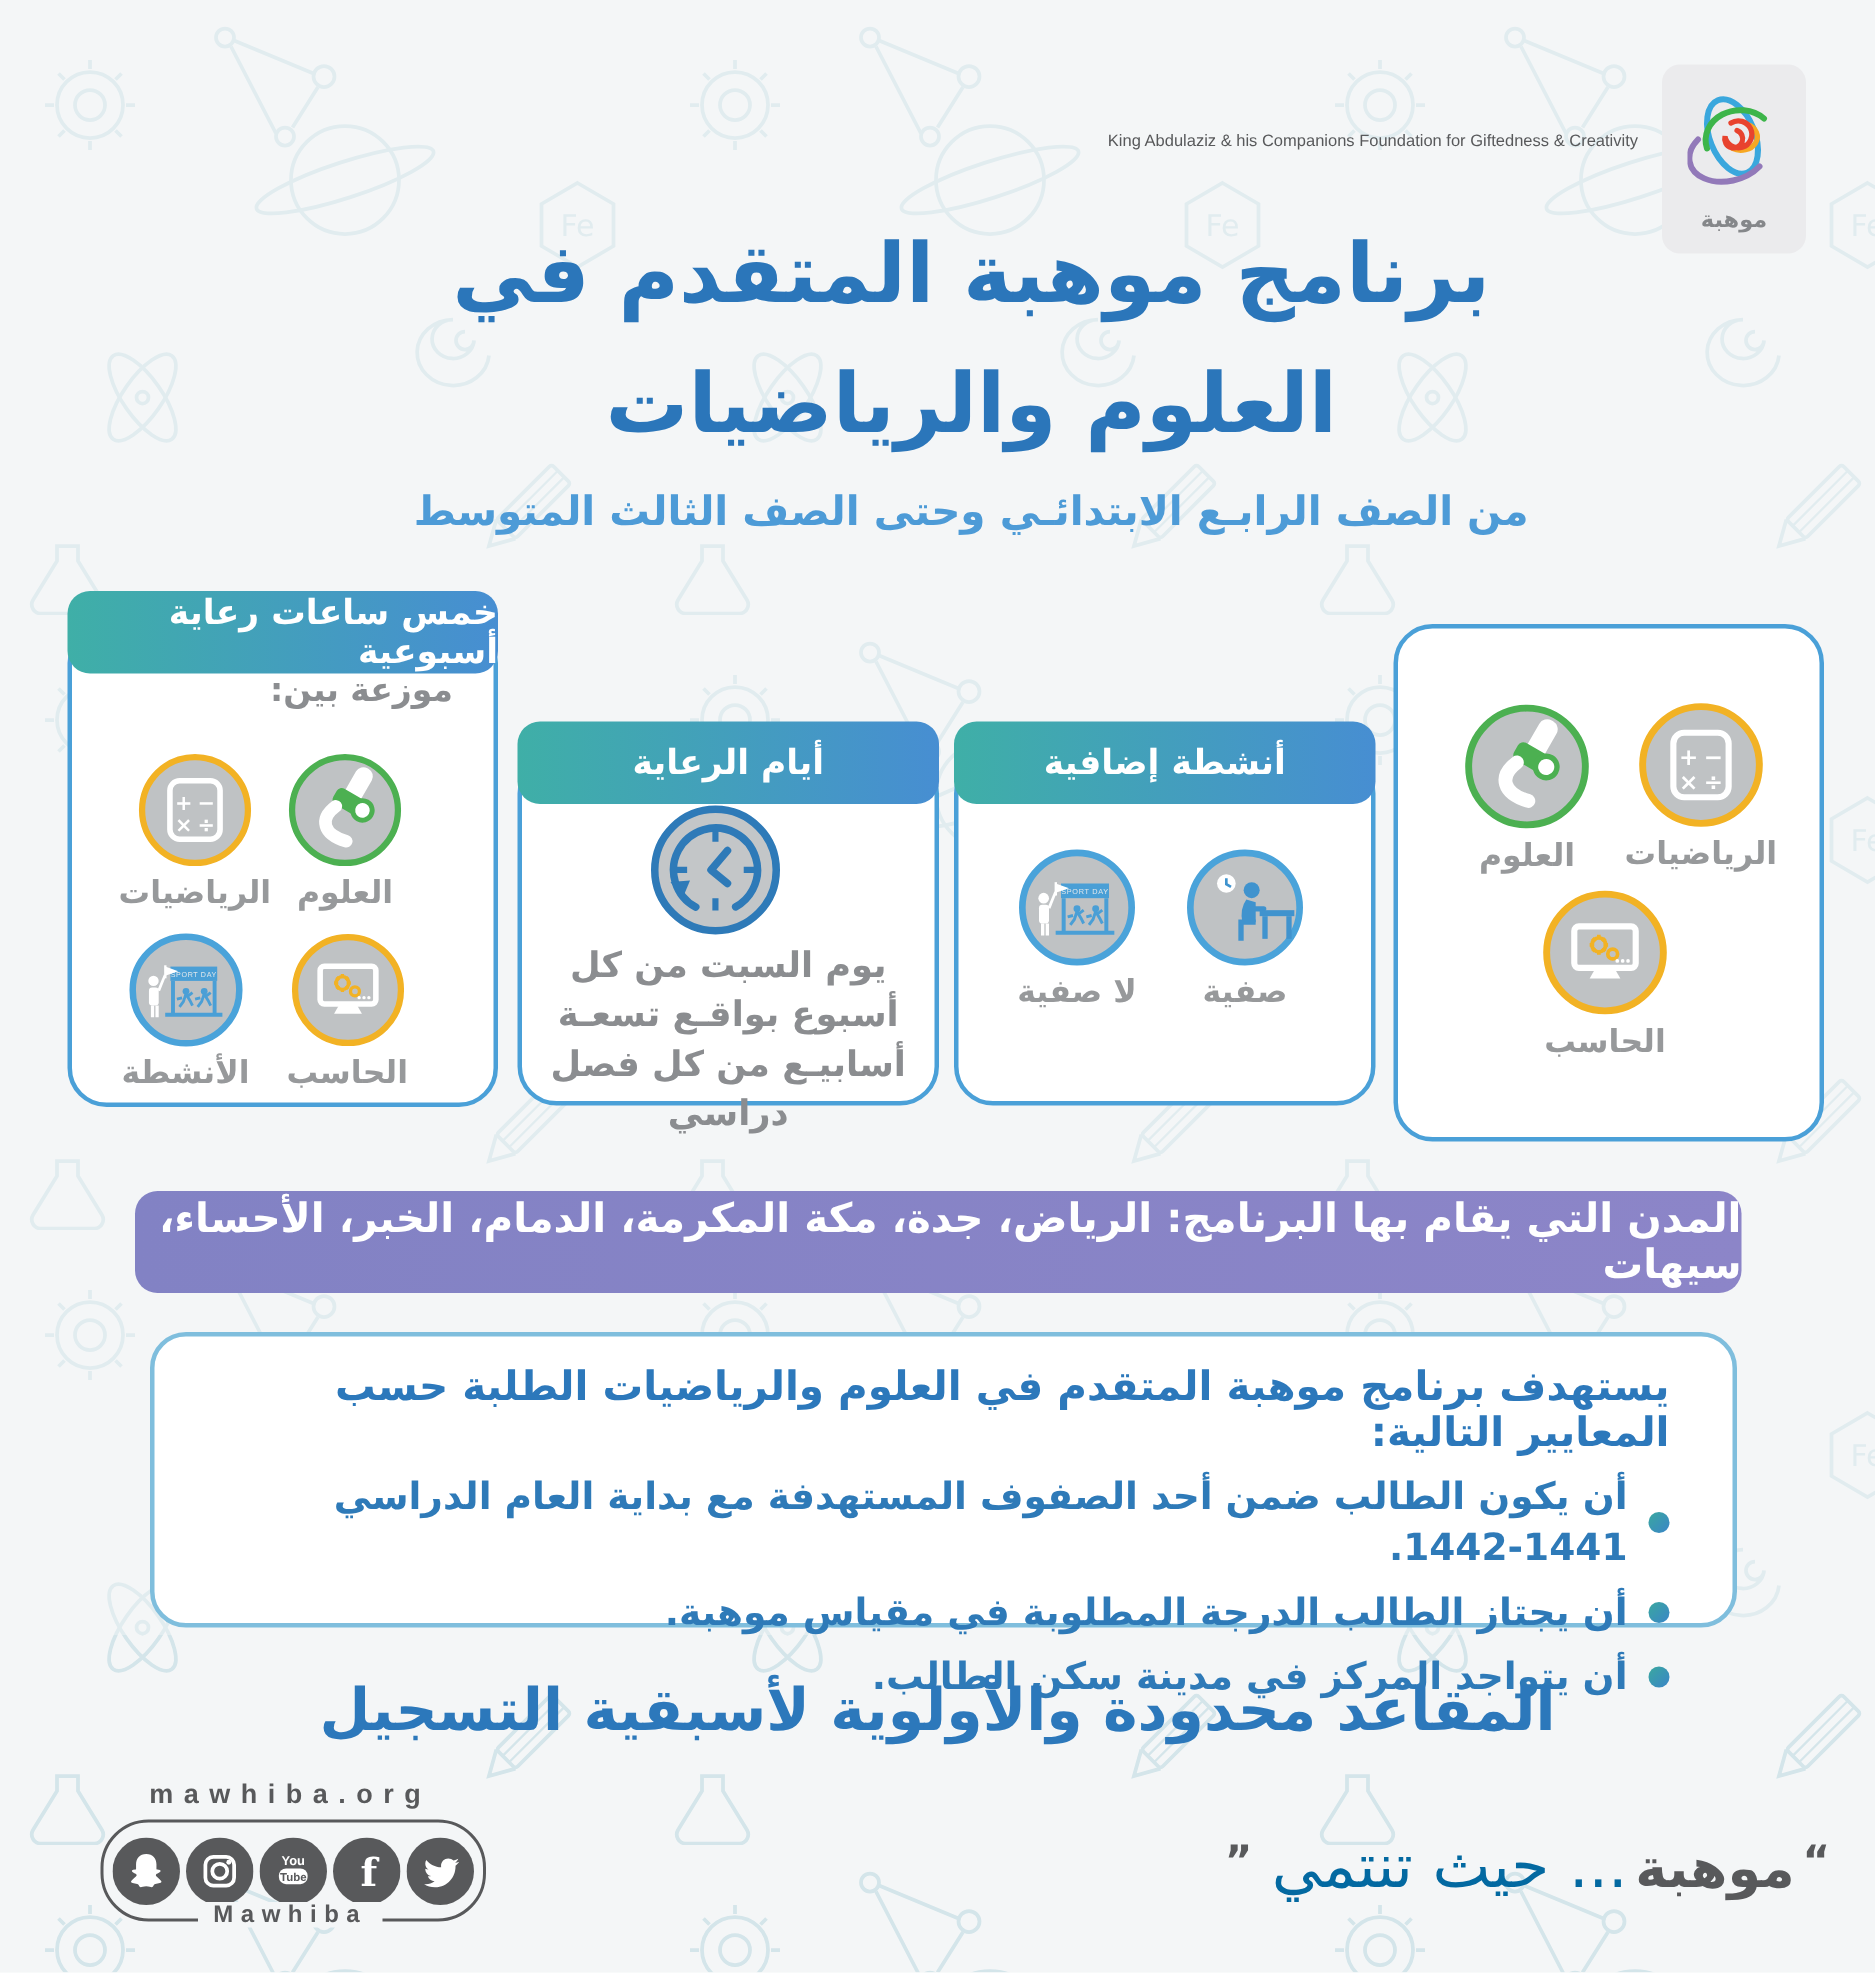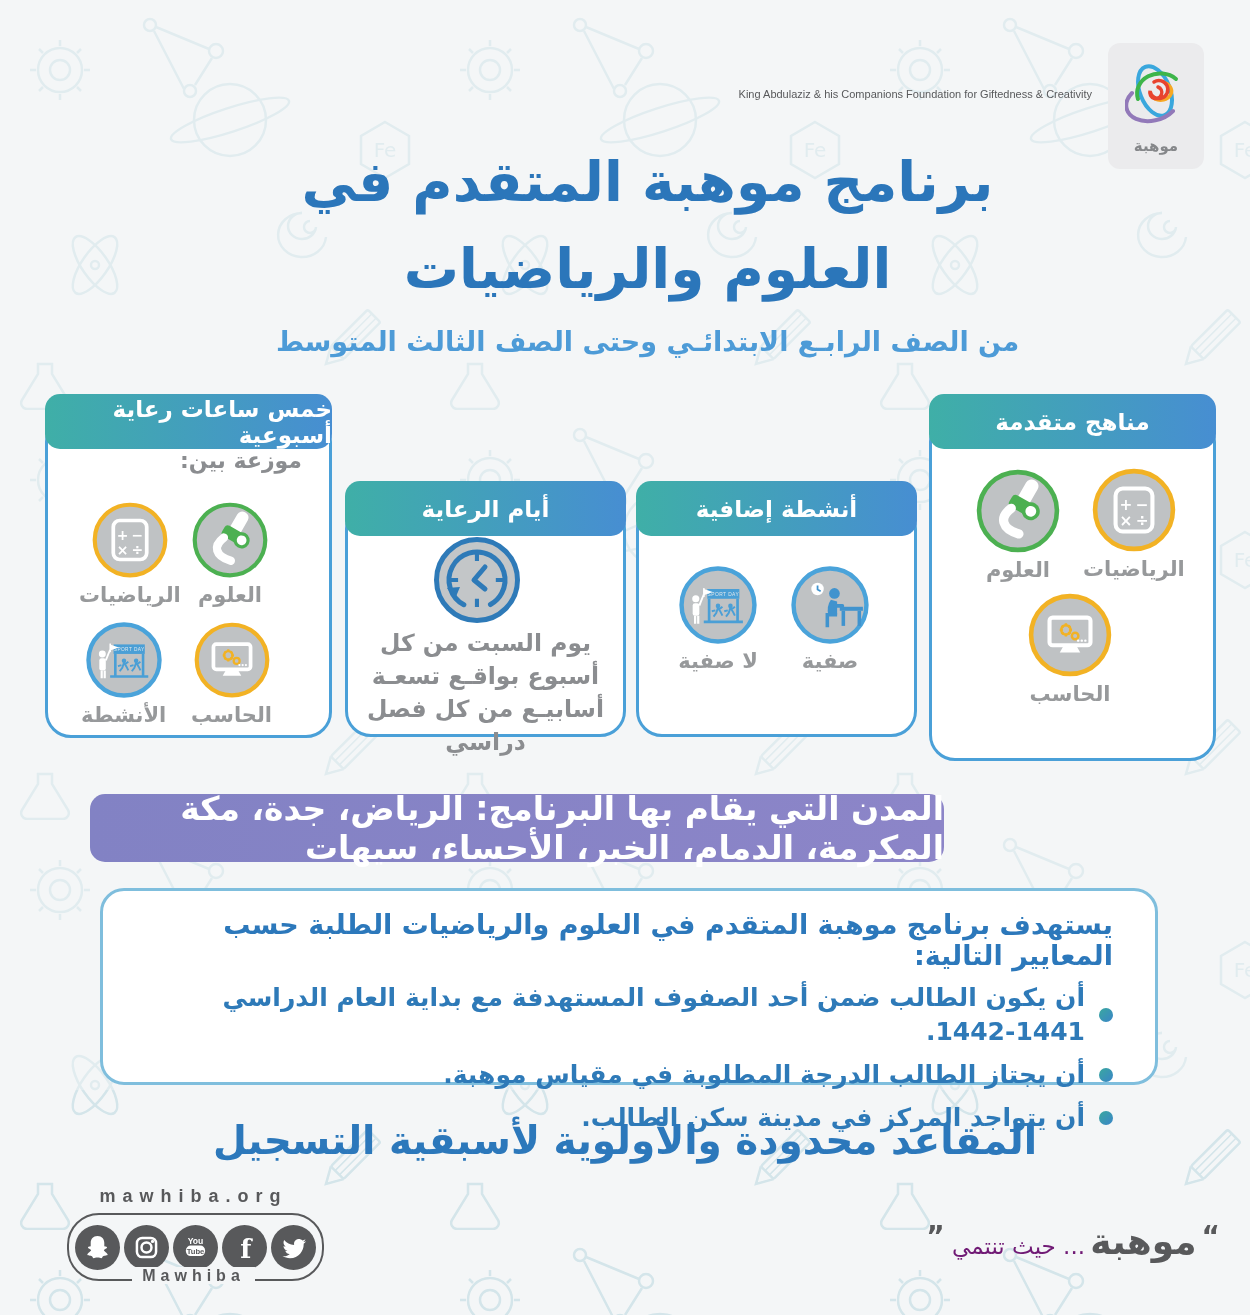--- a/index.html
+++ b/index.html
@@ -25,22 +25,22 @@
   .card-header{position:absolute;top:0;left:0;right:0;height:55px;border-radius:15px;
                background:linear-gradient(90deg,#3fafa7,#478ed2);color:#fff;display:flex;
                align-items:center;justify-content:center;font-weight:bold;font-size:23px;z-index:3;}
   .circle-item{position:absolute;display:flex;flex-direction:column;align-items:center;z-index:4;}
   .circle-label{margin-top:4px;font-size:21px;font-weight:bold;color:#97999b;white-space:nowrap;}
   .mt22 .circle-label{margin-top:4px;}
   .intro{position:absolute;top:54px;right:30px;color:#8b8d90;font-weight:bold;font-size:22px;z-index:4;}
   .days-text{position:absolute;top:146px;left:15px;right:15px;text-align:center;color:#8b8d90;
              font-weight:bold;font-size:23.5px;line-height:33px;z-index:4;}
   
-  .cities{top:794px;left:90px;width:854px;height:68px;background:linear-gradient(90deg,#8282c4,#8c85c8);
-          border-radius:15px;color:#fff;font-weight:bold;font-size:33px;display:flex;align-items:center;
+  .cities{top:794px;left:90px;width:1071px;height:68px;background:linear-gradient(90deg,#8282c4,#8c85c8);
+          border-radius:15px;color:#fff;font-weight:bold;font-size:27px;display:flex;align-items:center;
           justify-content:center;z-index:2;}
   
   .criteria{top:888px;left:100px;width:1052px;height:191px;background:#fff;border:3px solid #7fbedd;
             border-radius:24px;z-index:2;padding:0;}
   .criteria-head{margin:18px 42px 10px;color:#2c78bb;font-weight:bold;font-size:27px;text-align:right;}
   .criteria-list{list-style:none;margin:6px 42px 0;padding:0;}
   .criteria-list li{display:flex;align-items:center;direction:rtl;margin-bottom:9px;}
   .dot{width:14px;height:14px;border-radius:50%;background:linear-gradient(135deg,#3aa89f,#3a85c8);
        margin-left:14px;flex:0 0 auto;}
   .criteria-item{color:#2e7ab8;font-weight:bold;font-size:25px;line-height:34px;}
@@ -49,21 +49,21 @@
   .website{top:1186px;left:67px;width:253px;text-align:center;color:#58595b;font-weight:bold;
            font-size:18px;letter-spacing:7px;font-family:"Liberation Sans",sans-serif;z-index:2;}
   .social-box{top:1213px;left:67px;width:253px;height:64px;border:2.5px solid #58595b;border-radius:32px;
               display:flex;align-items:center;justify-content:center;gap:4px;z-index:2;}
   .social-caption{top:1266px;left:67px;width:253px;text-align:center;z-index:3;}
   .social-caption span{background:#f4f6f7;padding:0 10px;color:#58595b;font-weight:bold;font-size:16px;
               letter-spacing:5px;font-family:"Liberation Sans",sans-serif;}
   .slogan{top:1220px;right:30px;direction:rtl;white-space:nowrap;z-index:2;}
   .slogan .q{font-size:28px;font-weight:bold;color:#58595b;vertical-align:8px;}
   .slogan .b{font-size:36px;font-weight:bold;color:#58595b;}
-  .slogan .r{font-size:23px;color:#701a75;}
+  .slogan .r{font-size:41px;color:#0369a1;}
 </style>
 </head>
 <body>
 
 <div class="page">
 
   <svg class="bg" width="1250" height="1315" viewBox="0 0 1250 1315">
     <defs>
       <pattern id="dood" width="430" height="410" patternUnits="userSpaceOnUse">
         <g fill="none" stroke="#d2e4e9" stroke-width="2.5">
@@ -264,21 +264,20 @@
             <rect x="28.2" y="26" width="1.8" height="10"></rect>
           </g>
         </g>
       </svg>
       <div class="circle-label rtl">لا صفية</div>
     </div>
   </div>
 
   <div class="abs card" style="left:929px;top:394px;width:287px;height:367px;">
     <div class="card-body"></div>
-    <div class="card-header rtl">مناهج متقدمة</div>
 
     <div class="circle-item" style="left:46px;top:74px;">
       <svg width="86" height="86" viewBox="0 0 84 84">
         <circle cx="42" cy="42" r="38" fill="#bfc2c4" stroke="#4cb051" stroke-width="4.5"></circle>
         <g transform="rotate(30 42 42)">
           <rect x="35" y="8" width="13" height="28" rx="6" fill="#fff"></rect>
           <rect x="30" y="29" width="23" height="13" rx="4" fill="#4cb051"></rect>
           <circle cx="53" cy="36" r="7" fill="#fff" stroke="#4cb051" stroke-width="3.5"></circle>
           <path d="M35,43 C29,57 37,65 54,61" stroke="#fff" stroke-width="9" fill="none" stroke-linecap="round"></path>
         </g>

